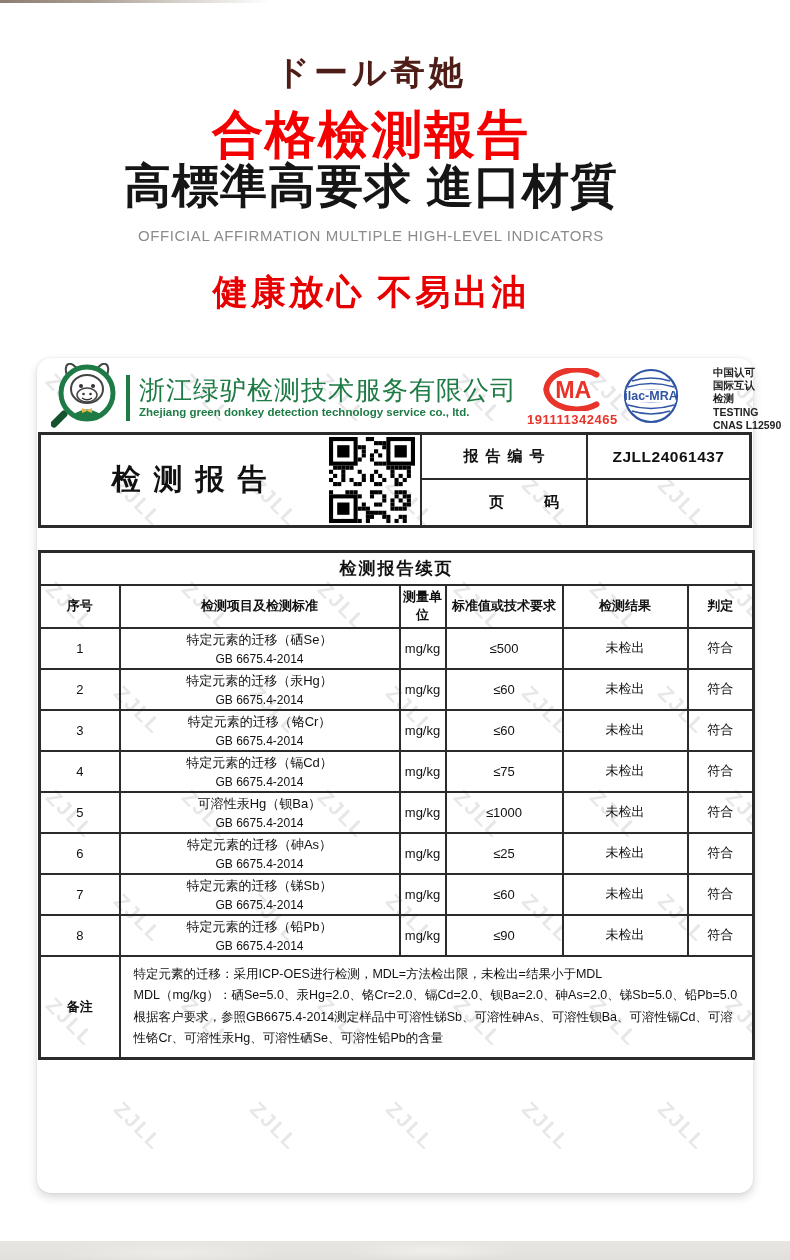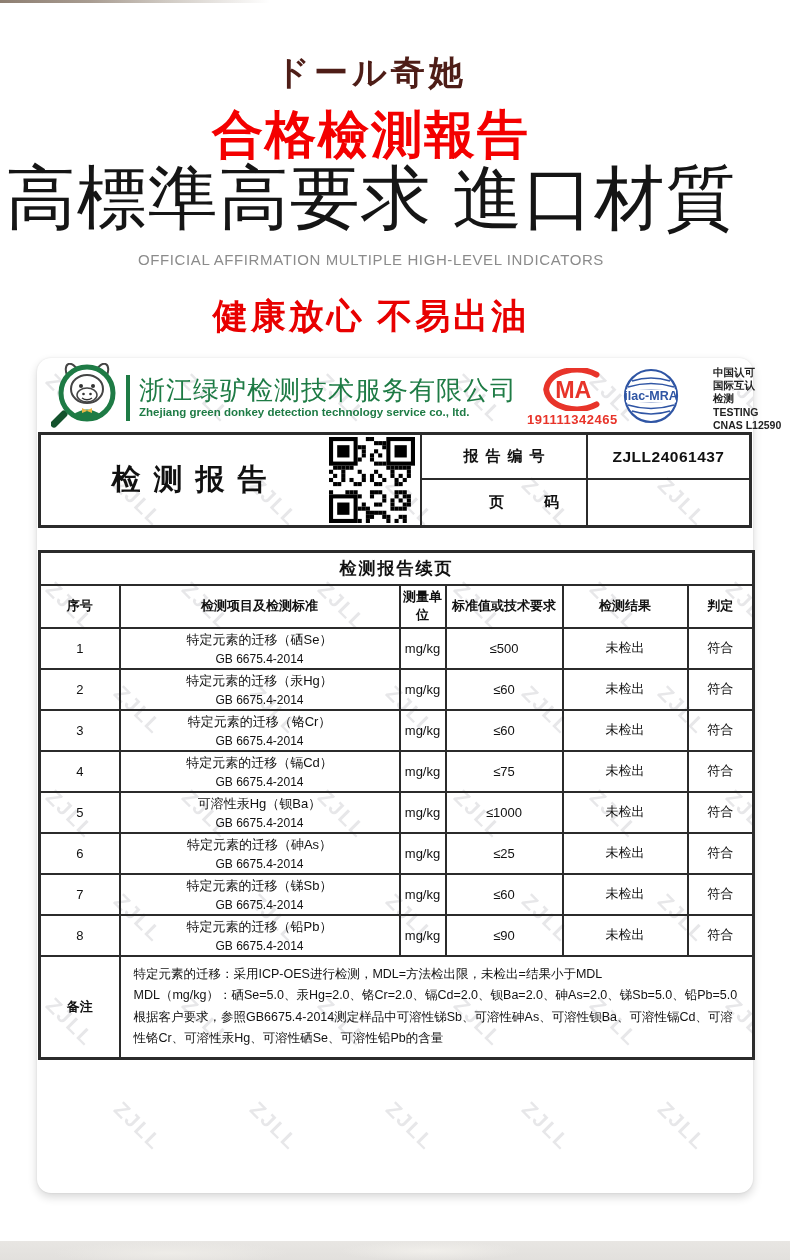--- a/index.html
+++ b/index.html
@@ -9,21 +9,21 @@
     font-family:"Liberation Sans","DejaVu Sans",sans-serif; color:#111;
   }
   
   .top-strip { position:absolute; top:0; left:0; width:300px; height:3px;
     background:linear-gradient(90deg,#8d7e71 0%,#a89c91 30%,#cfc9c2 55%,rgba(255,255,255,0) 90%); }
 
   
   .hero { position:absolute; top:0; left:0; width:742px; text-align:center; }
   .brand-script { margin-top:50px; font-size:34px; font-weight:700; color:#4e1d17; letter-spacing:4px; }
   .title-red { margin-top:12px; font-size:51px; font-weight:900; color:#f40000; line-height:1.06; letter-spacing:2px; }
-  .title-black { font-size:70px; font-weight:400; color:#151515; line-height:1.04; letter-spacing:1px; }
+  .title-black { font-size:47px; font-weight:700; color:#151515; line-height:1.04; letter-spacing:1px; }
   .subtitle-en { margin-top:16px; font-size:15px; color:#8b8b8b; letter-spacing:0.6px; }
   .slogan-red { margin-top:25px; font-size:35px; font-weight:800; color:#e80000; letter-spacing:3px; }
 
   
   .card { position:absolute; left:37px; top:358px; width:716px; height:835px;
     background:#fff; border-radius:14px;
     box-shadow:0 4px 10px rgba(0,0,0,0.16), 0 0 2px rgba(0,0,0,0.10); }
   .wm-layer { position:absolute; inset:0; overflow:hidden; border-radius:14px; z-index:1; pointer-events:none; }
   .wm { position:absolute; font-size:21px; font-weight:700; color:rgba(105,105,118,0.16);
     letter-spacing:2px; transform:rotate(45deg); }

